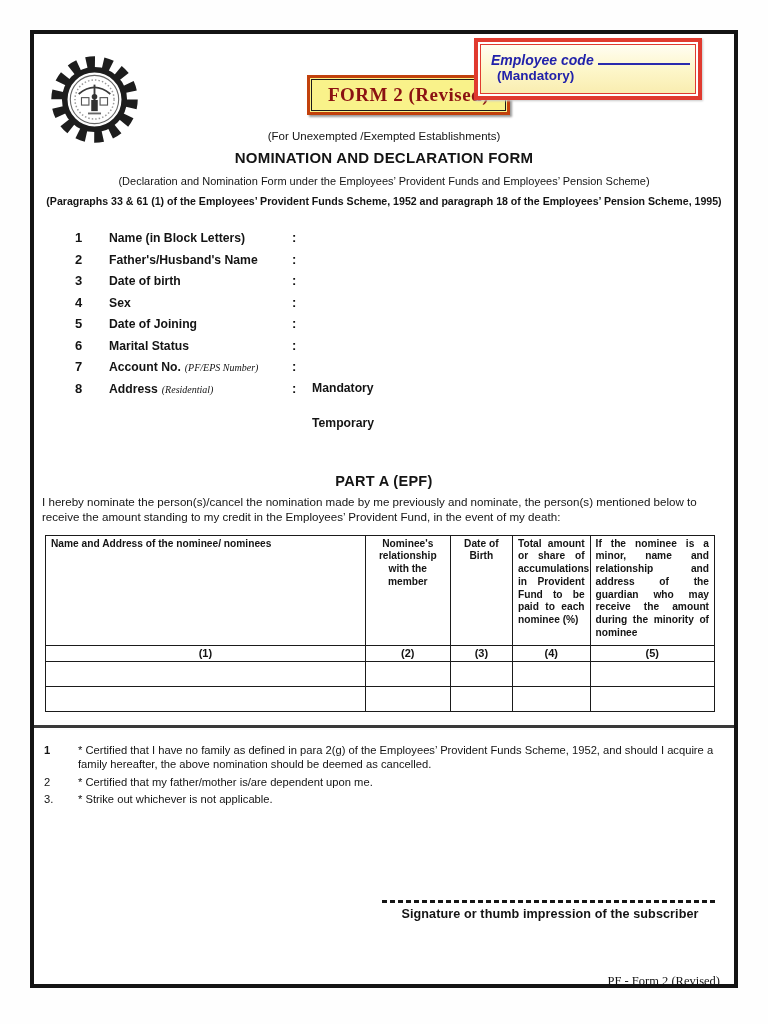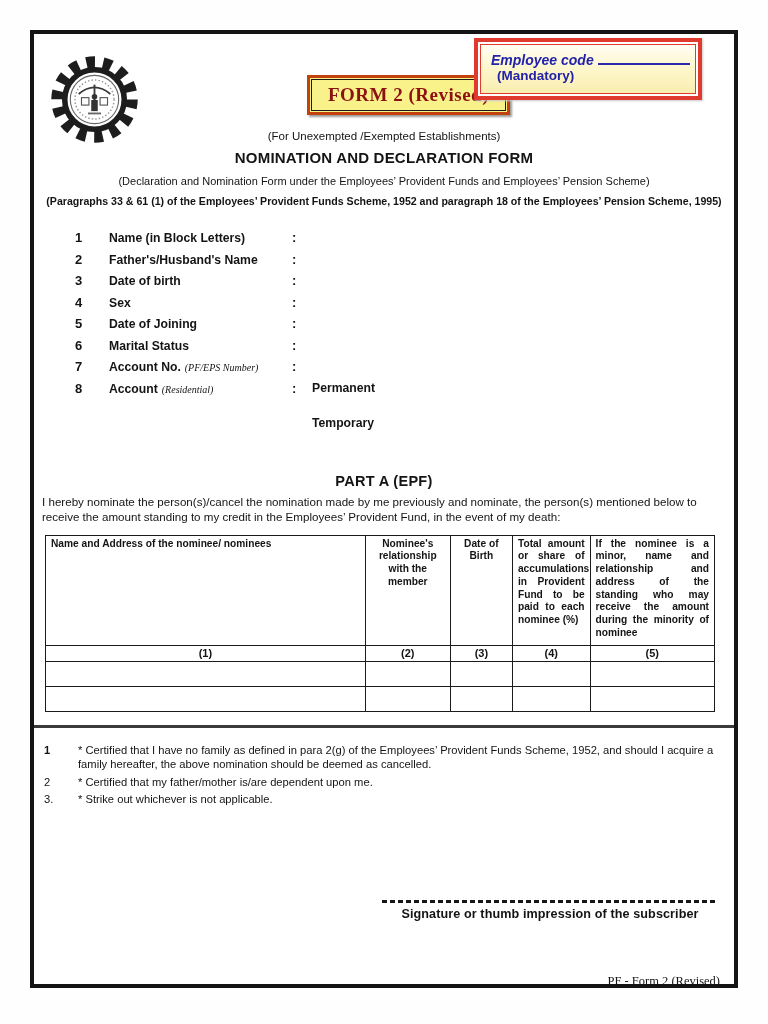--- a/index.html
+++ b/index.html
@@ -152,24 +152,24 @@
           <span class="f-colon">:</span>
         </div>
         <div class="field-row">
           <span class="f-no">7</span>
           <span class="f-label">Account No.</span>
           <span class="f-note">(PF/EPS Number)</span>
           <span class="f-colon">:</span>
         </div>
         <div class="field-row">
           <span class="f-no">8</span>
-          <span class="f-label">Account</span>
+          <span class="f-label">Address</span>
           <span class="f-note">(Residential)</span>
           <span class="f-colon">:</span>
-          <span class="f-value">Permanent</span>
+          <span class="f-value">Mandatory</span>
         </div>
       </div>
     <div class="temporary-line">
       <span class="f-value">Temporary</span>
     </div>
 
     <div class="part-a-heading">PART A (EPF)</div>
     <div class="intro">I hereby nominate the person(s)/cancel the nomination made by me previously and nominate, the person(s) mentioned below to receive the amount standing to my credit in the Employees’ Provident Fund, in the event of my death:</div>
 
     <table class="nominee">
@@ -179,21 +179,21 @@
           <col style="width: 9.3%;">
           <col style="width: 11.6%;">
           <col style="width: 18.6%;">
         </colgroup>
       <tbody>
           <tr class="hdr">
             <td>Name and Address of the nominee/ nominees</td>
             <td class="c">Nominee's relationship with the member</td>
             <td class="c">Date of Birth</td>
             <td class="j">Total amount or share of accumulations in Provident Fund to be paid to each nominee (%)</td>
-            <td class="j">If the nominee is a minor, name and relationship and address of the standing who may receive the amount during the minority of nominee</td>
+            <td class="j">If the nominee is a minor, name and relationship and address of the guardian who may receive the amount during the minority of nominee</td>
           </tr>
           <tr class="idx">
             <td>(1)</td>
             <td>(2)</td>
             <td>(3)</td>
             <td>(4)</td>
             <td>(5)</td>
           </tr>
           <tr class="blank">
             <td>&nbsp;</td>

